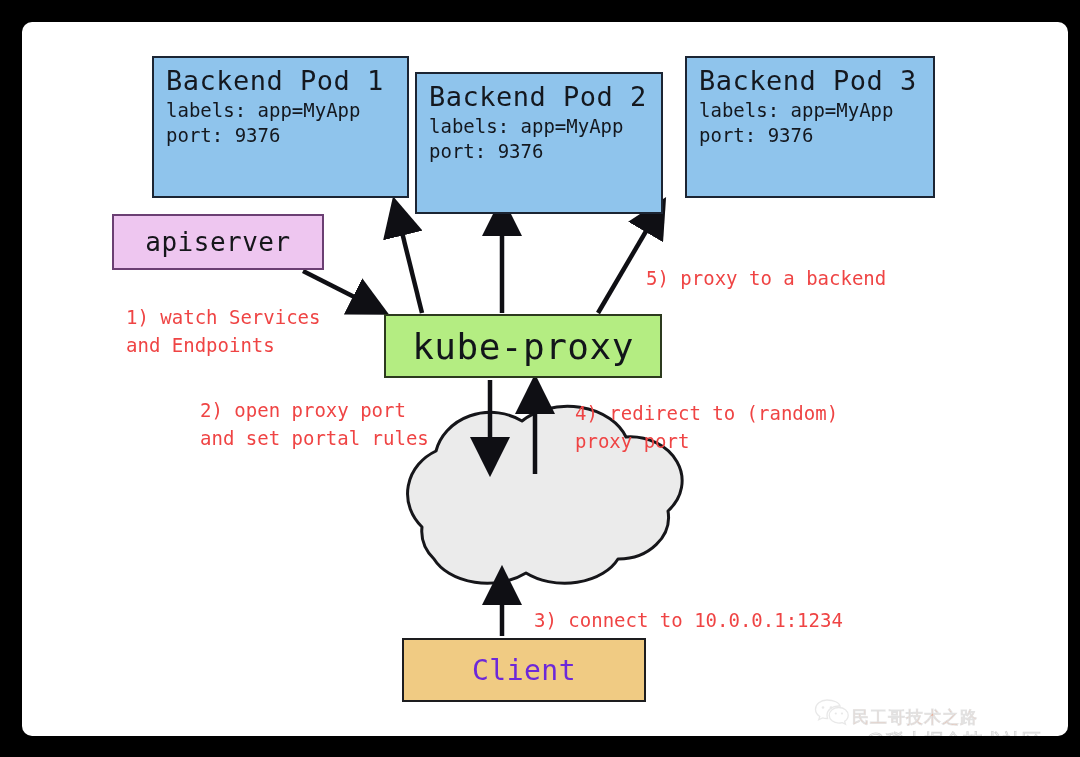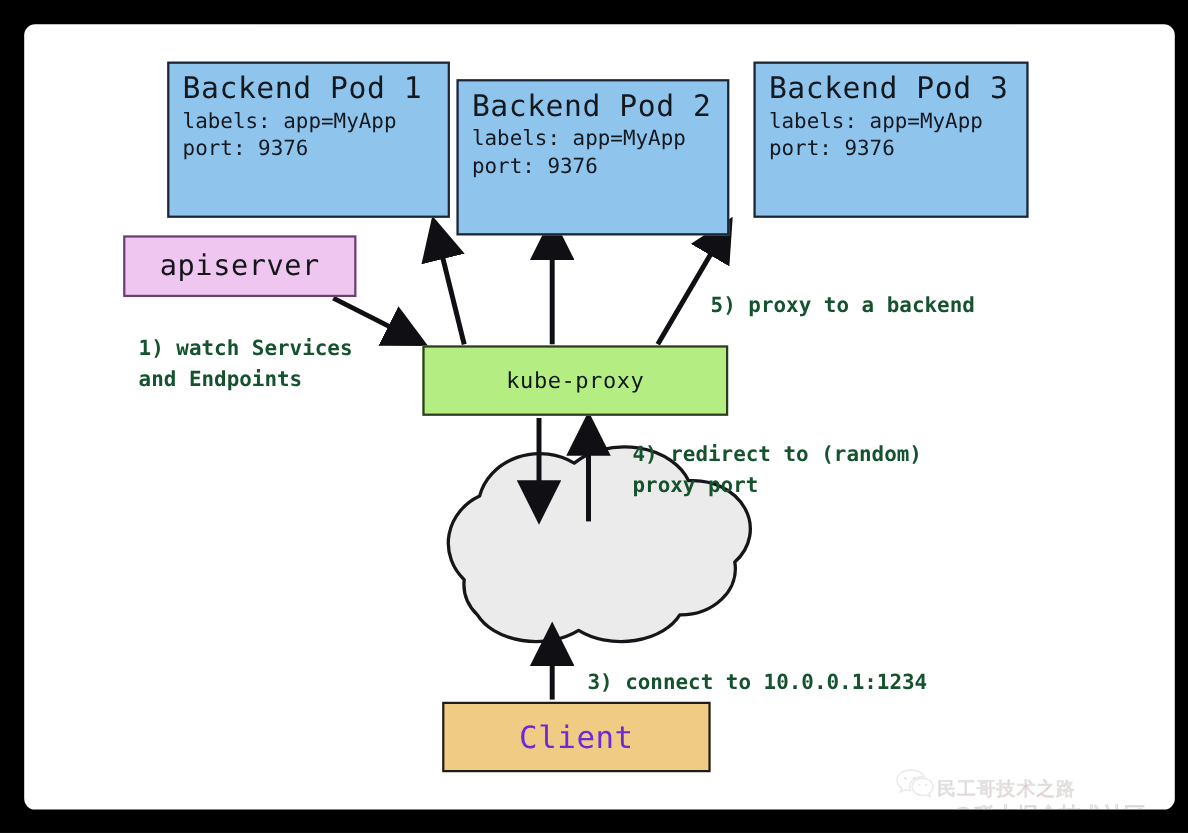--- a/index.html
+++ b/index.html
@@ -77,21 +77,21 @@
     letter-spacing: 0.5px;
   }
 
   #kubeproxy {
     left: 362px; top: 292px; width: 278px; height: 64px;
     background: #b4ed82;
     border-color: #2c3a1e;
     display: flex; align-items: center; justify-content: center;
   }
   .kubeproxy-label {
-    font-size: 20px;
+    font-size: 36px;
     color: #12151a;
     letter-spacing: 0.5px;
   }
 
   #client {
     left: 380px; top: 616px; width: 244px; height: 64px;
     background: #f0cb83;
     border-color: #1d1d1f;
     display: flex; align-items: center; justify-content: center;
   }
@@ -109,24 +109,23 @@
     width: 160px;
     text-align: center;
     font-size: 20px;
     color: #3c3c40;
   }
 
   
   .note {
     position: absolute;
     font-size: 19px;
-    color: #14532d;
+    color: #ef4444;
     line-height: 1.45;
     white-space: pre;
-    font-weight: bold;
   }
   #note1 { left: 104px; top: 282px; }
   #note2 { left: 178px; top: 375px; }
   #note4 { left: 553px; top: 378px; }
   #note5 { left: 624px; top: 243px; }
   #note3 { left: 512px; top: 585px; }
 
   
   #watermark {
     position: absolute;
@@ -227,20 +226,22 @@
       <span class="kubeproxy-label">kube-proxy</span>
     </div>
 
 
     <div class="node" id="client">
       <span class="client-label">Client</span>
     </div>
 
     <div class="note" id="note1">1) watch Services
 and Endpoints</div>
+    <div class="note" id="note2">2) open proxy port
+and set portal rules</div>
     <div class="note" id="note5">5) proxy to a backend</div>
     <div class="note" id="note4">4) redirect to (random)
 proxy port</div>
     <div class="note" id="note3">3) connect to 10.0.0.1:1234</div>
 
     <div id="watermark">
       <svg class="wm-icon" width="36" height="30" viewBox="0 0 36 30">
         <path d="M13 2C6.5 2 1.5 6.2 1.5 11.3c0 2.9 1.7 5.5 4.3 7.2l-1.1 3.3 3.8-1.9
                  c1.4.4 2.9.6 4.5.6h.6C13.2 19.3 13 18.2 13 17c0-5 5.2-9 11.6-9
                  .5 0 1 0 1.5.1C25.4 4.6 19.8 2 13 2z" fill="none" stroke="#c8c8c8" stroke-width="1.3"></path>

